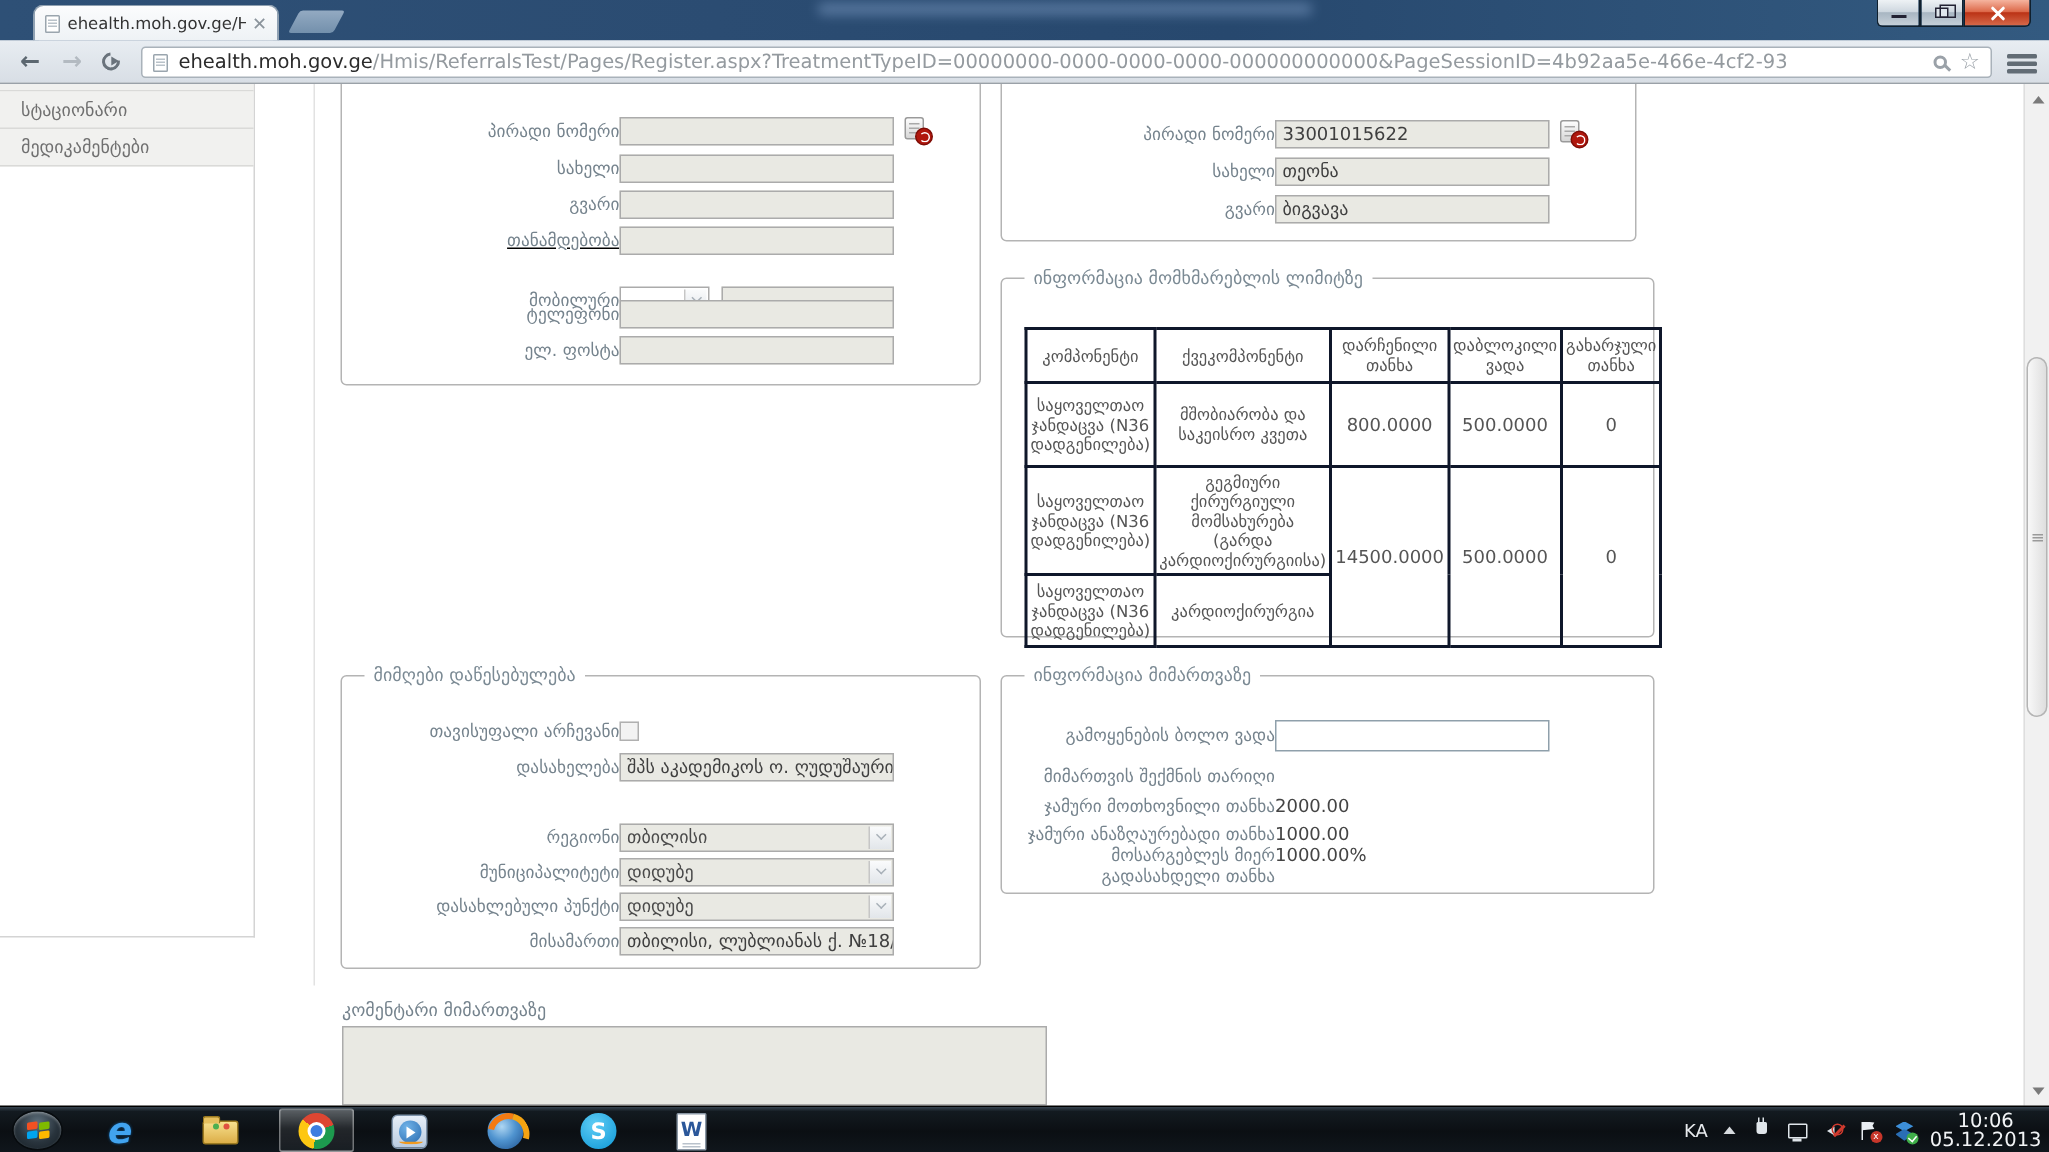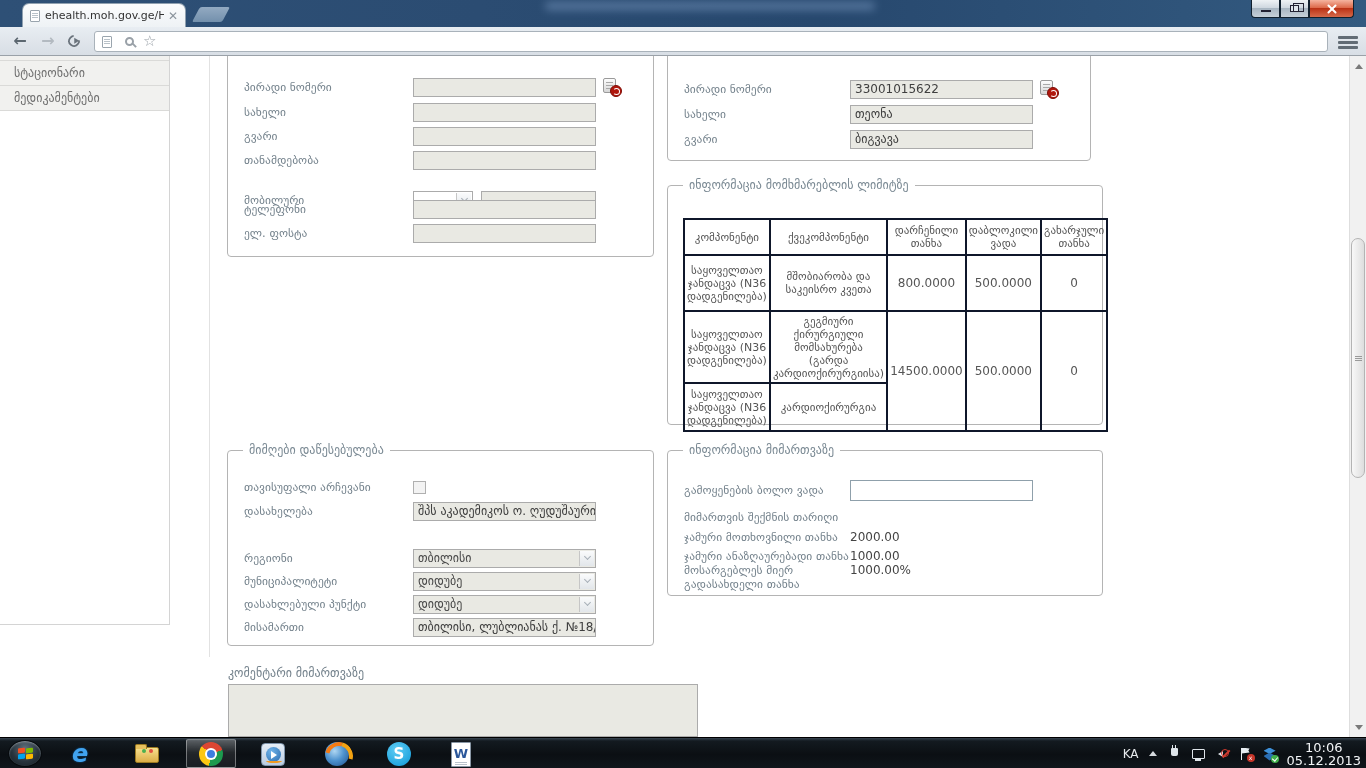--- a/index.html
+++ b/index.html
@@ -72,21 +72,21 @@
   .sidebar { position:absolute; left:0; top:0; width:170px; height:569px; background:#fff;
     border-right:1px solid #d4d4d4; border-bottom:1px solid #d4d4d4; }
   .side-sliver { height:5px; background:#f1f1ef; border-bottom:1px solid #dadad8; }
   .side-item { height:25px; line-height:25px; padding-left:14px; background:#f1f1ef;
     border-bottom:1px solid #dadad8; color:#707070; font-size:12px; white-space:nowrap; overflow:hidden; }
 
   .fs { position:absolute; border:1px solid #b4b4b4; border-radius:4px; background:#fff; }
   .legend { position:absolute; top:-8px; left:15px; background:#fff; padding:0 6px;
     font-size:12px; color:#7b8a94; white-space:nowrap; }
 
-  .frow { position:absolute; left:16px; right:10px; height:20px; display:flex; align-items:center; }
+  .frow { position:absolute; left:16px; right:10px; height:20px; display:flex; align-items:center;text-align:right; }
   .lbl { width:169px; flex:none; font-size:11.5px; color:#75838d; white-space:nowrap; overflow:hidden; }
   .lbl.w166 { width:166px; }
   .tb { width:183px; height:19px; background:#e9e9e3; border:1px solid #ababab; font-size:12px;
     color:#3f3f3f; padding:0 4px; display:flex; align-items:center; white-space:nowrap; overflow:hidden; flex:none; }
   .tb.white { background:#fff; border-color:#8fa0ab; height:21px; }
   .tb-sm { width:115px; }
   .sel { width:183px; height:19px; background:#e9e9e3; border:1px solid #ababab; position:relative;
     font-size:12px; color:#4a4a4a; padding:0 20px 0 4px; display:flex; align-items:center;
     white-space:nowrap; overflow:hidden; flex:none; }
   .sel.sm { width:60px; background:#fff; }
@@ -240,20 +240,21 @@
         <span class="g-x2"></span>
       </div>
   </div>
 
   <div class="toolbar">
     <div class="navbtn" style="left:8px;">←</div>
     <div class="navbtn fwd" style="left:36px;">→</div>
     <div class="refresh-glyph"></div>
     <div class="urlbar">
       <span class="url-pageicon"></span>
+      <span class="url-text"><span class="url-domain">ehealth.moh.gov.ge</span><span class="url-path">/Hmis/ReferralsTest/Pages/Register.aspx?TreatmentTypeID=00000000-0000-0000-0000-000000000000&amp;PageSessionID=4b92aa5e-466e-4cf2-93</span></span>
       <span class="mag-icon"></span>
       <span class="star-icon">☆</span>
     </div>
     <div class="menu-btn"></div>
   </div>
 
   <div class="page">
     <div class="content-vline"></div>
 
     <div class="sidebar">
@@ -273,21 +274,21 @@
           </span>
       </div>
       <div class="frow" style="top:51px;">
         <span class="lbl">სახელი</span>
         <span class="tb"></span>
       </div>
       <div class="frow" style="top:75px;">
         <span class="lbl">გვარი</span>
         <span class="tb"></span>
       </div>
-      <div class="frow" style="top:99px;">
+      <div class="frow" style="top:99px;text-decoration:underline;">
         <span class="lbl">თანამდებობა</span>
         <span class="tb"></span>
       </div>
       <div class="frow" style="top:123px;margin-top:16px;">
         <span class="lbl">მობილური</span>
         <span class="sel sm">
             <span class="sel-arrow">
               <span class="chev"></span>
             </span>
           </span>

